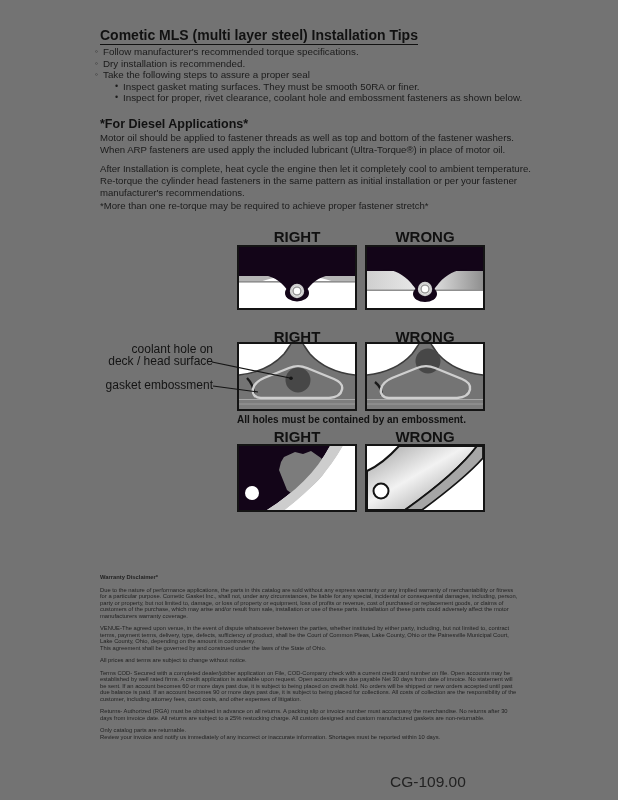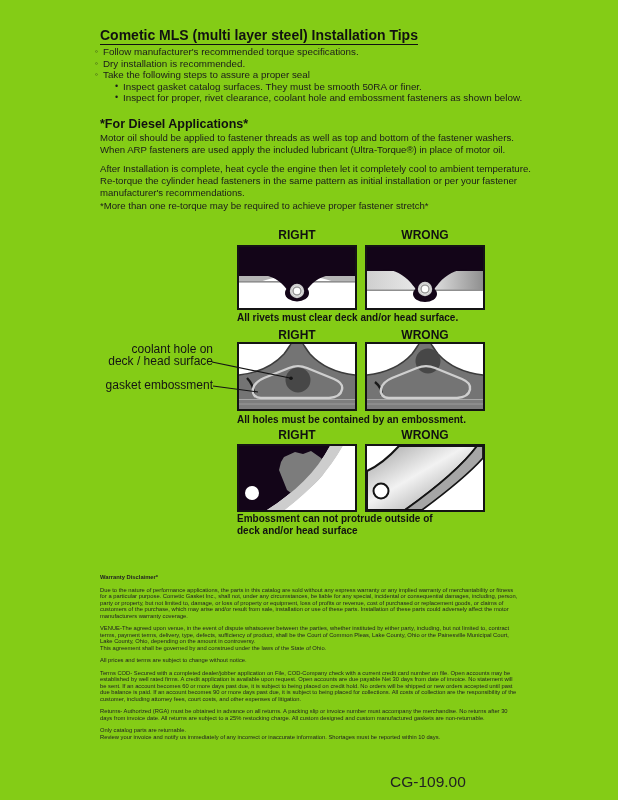--- a/index.html
+++ b/index.html
@@ -1,35 +1,35 @@
 <!DOCTYPE html>
 <html><head>
 <meta charset="utf-8">
 <style>
   * { margin:0; padding:0; box-sizing:border-box; }
   html,body { background:#ffffff; }
   .page {
-    position:relative; width:618px; height:800px; background:#84cc16;
+    position:relative; width:618px; height:800px; background:#737373;
     font-family:"Liberation Sans", sans-serif; color:#161616; overflow:hidden;
   }
   .title {
     position:absolute; left:100px; top:27px;
     font-size:14px; font-weight:bold; color:#111;
     border-bottom:1.6px solid #111; padding-bottom:1px;
   }
   .bullets { position:absolute; left:95px; top:46px; width:445px; font-size:9.8px; color:#1b1b1b; }
   .b-row { display:flex; line-height:11.6px; }
   .b-row.sub { padding-left:20px; }
   .b-mark { width:8px; flex:0 0 8px; font-size:8px; line-height:11.6px; }
   .b-mark.dot { font-size:9px; }
 
   .diesel-head { position:absolute; left:100px; top:117px; font-size:12.5px; font-weight:bold; color:#111; }
   .body { position:absolute; left:100px; width:434px; font-size:9.6px; line-height:12px; color:#1b1b1b; }
 
-  .dg-label { position:absolute; width:120px; text-align:center; font-size:12px; font-weight:bold; color:#111; }
+  .dg-label { position:absolute; width:120px; text-align:center; font-size:15px; font-weight:bold; color:#111; }
   .panel { position:absolute; width:120px; }
   .panel svg { display:block; width:100%; height:100%; }
   .dg-caption { position:absolute; font-size:10px; font-weight:bold; line-height:11.5px; color:#111; }
   .callout { position:absolute; font-size:12px; line-height:11.5px; color:#141414; text-align:right; }
   .leader-overlay { position:absolute; left:110px; top:340px; width:200px; height:60px; z-index:3; pointer-events:none; }
   .panelwrap { z-index:1; }
 
   .disclaimer { position:absolute; left:100px; top:574px; width:420px; font-size:5.8px; line-height:6.5px; color:#222; }
   .disclaimer .dhead { font-weight:bold; margin-bottom:6px; }
   .disclaimer p { margin-bottom:6px; }
@@ -51,21 +51,21 @@
     <div class="b-row">
       <span class="b-mark">◦</span>
       <span>Dry installation is recommended.</span>
     </div>
     <div class="b-row">
       <span class="b-mark">◦</span>
       <span>Take the following steps to assure a proper seal</span>
     </div>
     <div class="b-row sub">
       <span class="b-mark dot">•</span>
-      <span>Inspect gasket catalog surfaces.  They must be smooth 50RA or finer.</span>
+      <span>Inspect gasket mating surfaces.  They must be smooth 50RA or finer.</span>
     </div>
     <div class="b-row sub">
       <span class="b-mark dot">•</span>
       <span>Inspect for proper, rivet clearance, coolant hole and embossment fasteners as shown below.</span>
     </div>
   </div>
 
   <h2 class="diesel-head">*For Diesel Applications*</h2>
   <p class="body" style="top:163px;">After Installation is complete, heat cycle the engine then let it completely cool to ambient temperature. Re-torque the cylinder head fasteners in the same pattern as initial installation or per your fastener manufacturer's recommendations.</p>
   <p class="body" style="top:132px;">Motor oil should be applied to fastener threads as well as top and bottom of the fastener washers. When ARP fasteners are used apply the included lubricant (Ultra-Torque®) in place of motor oil.</p>
@@ -107,21 +107,20 @@
       <path d="M18,24 H102 C90,25 82,29 74,38 C69,44 67,48 63,49.5 C61.5,50.2 58.5,50.2 57,49.5 C53,48 51,44 46,38 C38,29 30,25 18,24 Z" fill="#130518"></path>
       <ellipse cx="60" cy="49" rx="12" ry="8" fill="#130518"></ellipse>
       <circle cx="60" cy="44" r="7.2" fill="#cfcfcf"></circle>
       <circle cx="60" cy="44" r="5.2" fill="#ffffff"></circle>
       <circle cx="60" cy="44" r="4" fill="none" stroke="#9a9a9a" stroke-width="1.6"></circle>
       <circle cx="60" cy="44" r="2.2" fill="#ffffff"></circle>
       <rect x="1" y="1" width="118" height="63" fill="none" stroke="#141414" stroke-width="2"></rect>
     </svg>
   </div>
 
-  <div class="dg-caption" style="left:237px; top:312px;">All rivets must clear deck and/or head surface.</div>
 
   <div class="dg-label" style="left:237px; top:328px;">RIGHT</div>
   <div class="dg-label" style="left:365px; top:328px;">WRONG</div>
 
   <div class="callout" style="left:100px; top:344px; width:113px;">
     <div>coolant hole on</div>
     <div>deck / head surface</div>
   </div>
   <div class="callout" style="left:95px; top:380px; width:118px;">gasket embossment</div>
 
@@ -190,21 +189,20 @@
         </linearGradient>
       </defs>
       <rect width="120" height="68" fill="#ffffff"></rect>
       <path d="M34,2 C24,13 13,22 2,27 V66 H40 C68,46 95,25 112,2 Z" fill="url(#g3)" stroke="#141414" stroke-width="2"></path>
       <path d="M40,66 C68,46 95,25 112,2 H118 V14 C100,34 76,52 57,66 Z" fill="#a6a6a6" stroke="#141414" stroke-width="1.8"></path>
       <circle cx="16" cy="47" r="7.5" fill="#ffffff" stroke="#141414" stroke-width="2"></circle>
       <rect x="1" y="1" width="118" height="66" fill="none" stroke="#141414" stroke-width="2"></rect>
     </svg>
   </div>
 
-  <div class="dg-caption" style="left:237px; top:513px; width:215px;">Embossment can not protrude outside of deck and/or head surface</div>
 
   <div class="disclaimer">
     <div class="dhead">Warranty Disclaimer*</div>
     <p>Due to the nature of performance applications, the parts in this catalog are sold without any express warranty or any implied warranty of merchantability or fitness for a particular purpose.  Cometic Gasket Inc., shall not, under any circumstances, be liable for any special, incidental or consequential damages, including, person, party or property, but not limited to, damage, or loss of property or equipment, loss of profits or revenue, cost of purchased or replacement goods, or claims of customers of the purchase, which may arise and/or result from sale, installation or use of these parts.  Installation of these parts could adversely affect the motor manufacturers warranty coverage.</p>
     <p class="joined">VENUE-The agreed upon venue, in the event of dispute whatsoever between the parties, whether instituted by either party, including, but not limited to, contract terms, payment terms, delivery, type, defects, sufficiency of product, shall be the Court of Common Pleas, Lake County, Ohio or the Painesville Municipal Court, Lake County, Ohio, depending on the amount in controversy.</p>
     <p>This agreement shall be governed by and construed under the laws of the State of Ohio.</p>
     <p>All prices and terms are subject to change without notice.</p>
     <p>Terms COD- Secured with a completed dealer/jobber application on File, COD-Company check with a current credit card number on file.  Open accounts may be established by well rated firms.  A credit application is available upon request.  Open accounts are due payable Net 30 days from date of invoice.  No statement will be sent.  If an account becomes 60 or more days past due, it is subject to being placed on credit hold.  No orders will be shipped or new orders accepted until past due balance is paid.  If an account becomes 90 or more days past due, it is subject to being placed for collections.  All costs of collection are the responsibility of the customer, including attorney fees, court costs, and other expenses of litigation.</p>
     <p>Returns- Authorized (RGA) must be obtained in advance on all returns.  A packing slip or invoice number must accompany the merchandise.  No returns after 30 days from invoice date.  All returns are subject to a 25% restocking charge.  All custom designed and custom manufactured gaskets are non-returnable.</p>
     <p class="joined">Only catalog parts are returnable.</p>

